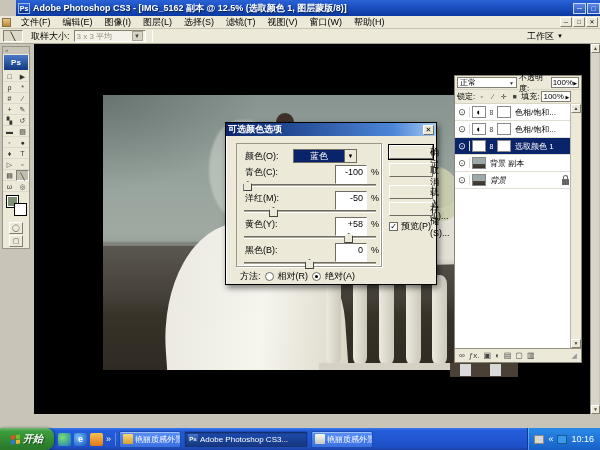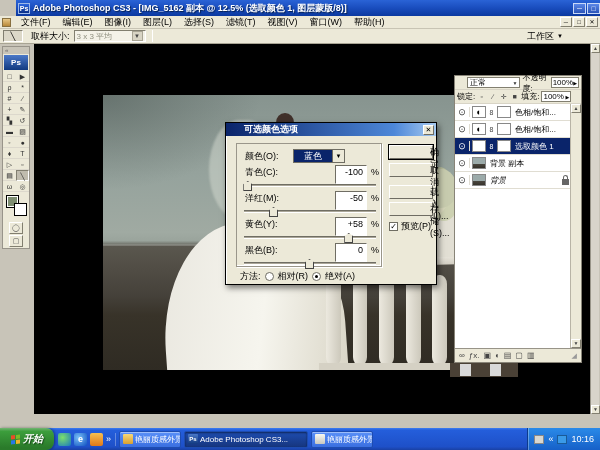--- a/index.html
+++ b/index.html
@@ -57,21 +57,21 @@
   
   .vscroll{left:590px;top:44px;width:9px;height:370px;background:#d8d4ca;border-left:1px solid #989488;}
   .vs-btn{position:absolute;left:0;width:9px;height:9px;background:#ece9d8;border:1px solid;border-color:#fff #827f70 #827f70 #fff;font-size:5px;line-height:7px;text-align:center;color:#444;}
   
   .lpanel{left:454px;top:75px;width:128px;height:288px;background:#ece9d8;border:1px solid #888478;display:flex;flex-direction:column;}
   .lp-tabs{height:15px;display:flex;align-items:flex-end;background:#d4d0c2;padding:1px 1px 0 1px;font-size:8px;}
   .lp-tab{padding:1px 2px;white-space:nowrap;color:#222;}
   .lp-tab.active{background:#ece9d8;border:1px solid #888478;border-bottom:none;font-weight:bold;}
   .lp-right{margin-left:auto;display:flex;flex-direction:column;align-items:flex-end;font-size:6px;line-height:6px;color:#333;}
   .lp-blend,.lp-lock{height:14px;display:flex;align-items:center;padding:0 2px;font-size:8px;gap:2px;border-bottom:1px solid #d8d4c6;}
-  .lp-select{width:68px;height:11px;background:#fff;border:1px solid #827f70;font-size:8px;display:flex;align-items:center;padding:0 2px;margin-left:10px;}
+  .lp-select{width:68px;height:11px;background:#fff;border:1px solid #827f70;font-size:8px;display:flex;align-items:center;padding:0 2px;}
   .lp-select .dd{margin-left:auto;font-size:5px;color:#333;}
   .lp-val{width:30px;height:11px;background:#fff;border:1px solid #827f70;font-size:8px;display:flex;align-items:center;padding:0 1px;}
   .lp-val .sp{margin-left:auto;font-size:5px;}
   .lockic{font-size:7px;width:9px;text-align:center;color:#444;}
   .locksq{width:7px;height:6px;background:#666;position:relative;margin-top:3px;}
   .locksq:before{content:"";position:absolute;left:1px;top:-4px;width:3px;height:4px;border:1px solid #666;border-bottom:none;border-radius:3px 3px 0 0;}
   .lp-list{flex:1;background:#fff;position:relative;overflow:hidden;}
   .lrow{height:17px;display:flex;align-items:center;border-bottom:1px solid #e0ddd2;padding-right:12px;}
   .lrow .eye{width:15px;text-align:center;font-size:9px;color:#333;border-right:1px solid #e0ddd2;}
   .lthumb{width:14px;height:12px;background:#fff;border:1px solid #888;margin:0 2px;display:flex;align-items:center;justify-content:center;font-size:9px;}
@@ -80,26 +80,26 @@
   .lname{font-size:8px;white-space:nowrap;overflow:hidden;margin-left:2px;}
   .lrow.sel{background:#0a246a;color:#fff;}
   .lrow.sel .eye,.lrow.sel .lnk{color:#fff;}
   .lp-scroll{position:absolute;right:0;top:0;width:11px;height:100%;background:#ece9d8;border-left:1px solid #b8b4a6;}
   .lp-scroll .vs-btn{left:0;width:10px;}
   .lp-bottom{height:14px;display:flex;align-items:center;gap:4px;padding:0 4px;background:#ece9d8;border-top:1px solid #989488;font-size:8px;color:#444;}
   .grip{margin-left:auto;color:#999;font-size:7px;}
   
   .dialog{left:225px;top:122px;width:212px;height:163px;background:#ece9d8;border:1px solid #000;box-shadow:1px 1px 0 #fff inset,2px 3px 6px rgba(0,0,0,.5);}
   .dlg-title{height:13px;background:linear-gradient(90deg,#0a246a,#4d87d8 80%,#a6caf0);display:flex;align-items:center;padding:0 2px;}
-  .dlg-title-text{color:#fff;font-size:9px;font-weight:bold;flex:1;margin-left:16px;}
+  .dlg-title-text{color:#fff;font-size:9px;font-weight:bold;flex:1;}
   .dlg-close{width:11px;height:10px;background:#ece9d8;border:1px solid;border-color:#fff #6f6d63 #6f6d63 #fff;font-size:7px;line-height:8px;text-align:center;}
   .dlg-group{position:absolute;left:10px;top:20px;width:146px;height:124px;border:1px solid #9a968a;box-shadow:1px 1px 0 #fff,-1px -1px 0 #fff inset;}
   .g-row{position:absolute;left:0;width:100%;display:flex;align-items:center;font-size:9px;}
   .g-lbl{margin-left:8px;}
-  .dd-field{position:absolute;left:56px;width:52px;height:14px;display:flex;border:1px solid #6f6d63;}
+  .dd-field{position:absolute;left:56px;width:64px;height:14px;display:flex;border:1px solid #6f6d63;}
   .dd-text{flex:1;background:#0a246a;color:#fff;font-size:9px;display:flex;align-items:center;justify-content:center;}
   .dd-btn{width:12px;background:#ece9d8;border-left:1px solid #6f6d63;font-size:6px;line-height:12px;text-align:center;}
   .sval{position:absolute;left:98px;width:32px;height:13px;background:#fff;border:1px solid;border-color:#6f6d63 #fff #fff #6f6d63;font-size:9px;text-align:right;padding:1px 3px 16px 0;}
   .sunit{position:absolute;left:134px;font-size:9px;}
   .strack{position:absolute;left:7px;width:132px;height:3px;background:#aaa698;border-top:1px solid #6f6d63;border-bottom:1px solid #fff;}
   .sthumb{position:absolute;top:-4px;width:9px;height:10px;background:#ece9d8;border:1px solid #444;clip-path:polygon(50% 0,100% 32%,100% 100%,0 100%,0 32%);}
   .mrow{position:absolute;left:14px;top:147px;display:flex;align-items:center;gap:4px;font-size:9px;}
   .radio{width:9px;height:9px;border-radius:50%;background:#fff;border:1px solid #6f6d63;position:relative;}
   .radio.on:after{content:"";position:absolute;left:2px;top:2px;width:3px;height:3px;border-radius:50%;background:#000;}
   .btn{position:absolute;left:163px;width:44px;height:14px;background:#ece9d8;border:1px solid;border-color:#fff #6f6d63 #6f6d63 #fff;font-size:9px;text-align:center;line-height:12px;padding-left:40px;}

